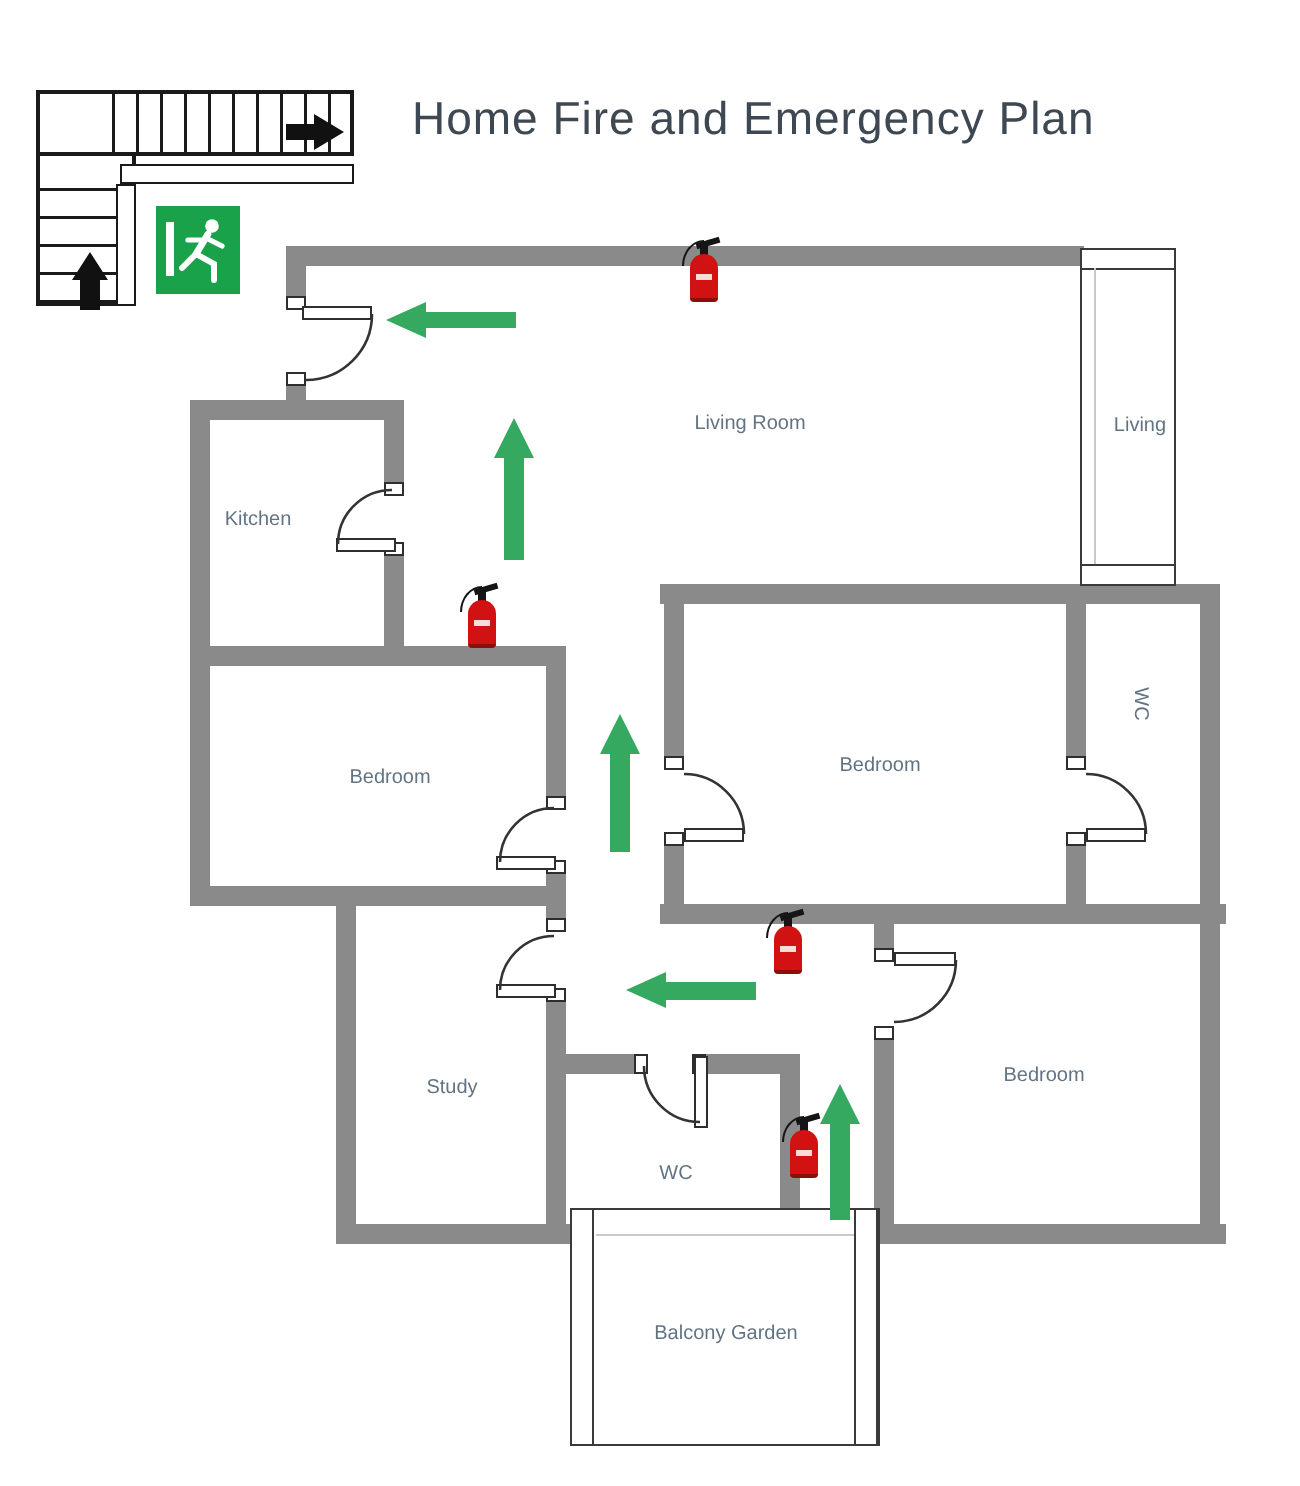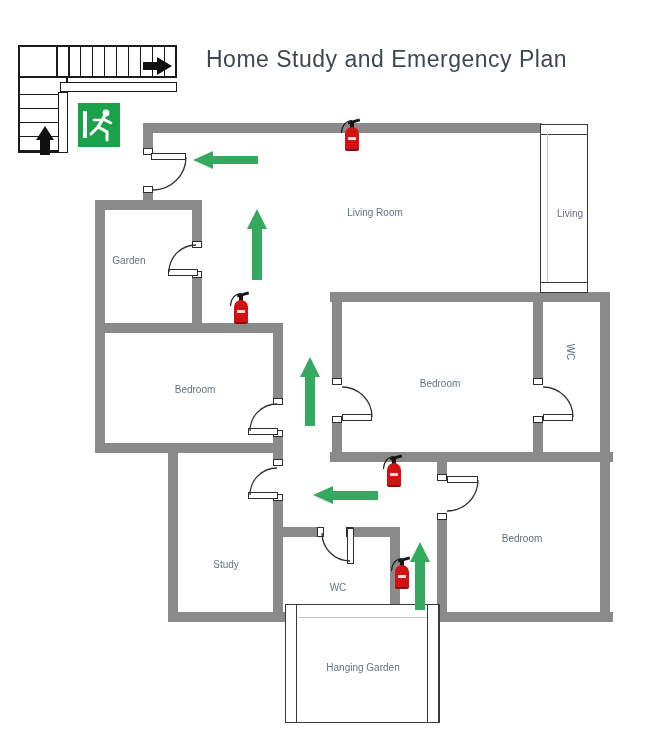--- a/index.html
+++ b/index.html
@@ -36,21 +36,21 @@
            transform:rotate(-16deg);}
   .fe-hose{position:absolute;left:-1px;top:3px;width:10px;height:12px;border:1.6px solid #151515;
            border-right:0;border-bottom:0;border-top-left-radius:100%;}
   .overlay{position:absolute;left:0;top:0;pointer-events:none;}
 </style>
 </head>
 <body>
 
 <div class="canvas">
 
-  <div class="title">Home Study and Emergency Plan</div>
+  <div class="title">Home Fire and Emergency Plan</div>
 
   <div class="wall" style="left:143px;top:123px;width:399px;height:10px"></div>
   <div class="wall" style="left:143px;top:123px;width:10px;height:29px"></div>
   <div class="wall" style="left:143px;top:190px;width:10px;height:20px"></div>
   <div class="wall" style="left:95px;top:200px;width:107px;height:10px"></div>
   <div class="wall" style="left:95px;top:200px;width:10px;height:253px"></div>
   <div class="wall" style="left:192px;top:210px;width:10px;height:35px"></div>
   <div class="wall" style="left:192px;top:276px;width:10px;height:57px"></div>
   <div class="wall" style="left:95px;top:323px;width:188px;height:10px"></div>
   <div class="wall" style="left:273px;top:333px;width:10px;height:69px"></div>
@@ -122,28 +122,28 @@
     <div class="panel" style="left:347px;top:528px;width:7px;height:36px"></div>
   </div>
   <div>
     <div class="jamb" style="left:437px;top:474px;width:10px;height:7px"></div>
     <div class="jamb" style="left:437px;top:513px;width:10px;height:7px"></div>
     <div class="panel" style="left:447px;top:476px;width:31px;height:7px"></div>
   </div>
 
   <div class="room-label" style="left:375px;top:212px">Living Room</div>
   <div class="room-label" style="left:570px;top:213px">Living</div>
-  <div class="room-label" style="left:129px;top:260px">Garden</div>
+  <div class="room-label" style="left:129px;top:260px">Kitchen</div>
   <div class="room-label" style="left:195px;top:389px">Bedroom</div>
   <div class="room-label" style="left:440px;top:383px">Bedroom</div>
   <div class="room-label vlabel" style="left:570px;top:352px">WC</div>
-  <div class="room-label" style="left:226px;top:564px">Study</div>
+  <div class="room-label" style="left:226px;top:544px">Study</div>
   <div class="room-label" style="left:338px;top:587px">WC</div>
   <div class="room-label" style="left:522px;top:538px">Bedroom</div>
-  <div class="room-label" style="left:363px;top:667px">Hanging Garden</div>
+  <div class="room-label" style="left:363px;top:667px">Balcony Garden</div>
 
   <div class="stairs">
     <div class="st" style="left:0;top:0;width:50px;height:108px"></div>
     <div class="st" style="left:0;top:0;width:159px;height:33px"></div>
     <div class="treads-h"></div>
     <div class="st-band" style="left:42px;top:37px;width:117px;height:10px"></div>
     <div class="st-band" style="left:40px;top:47px;width:10px;height:61px"></div>
     <div class="treads-v"></div>
   </div>
 

